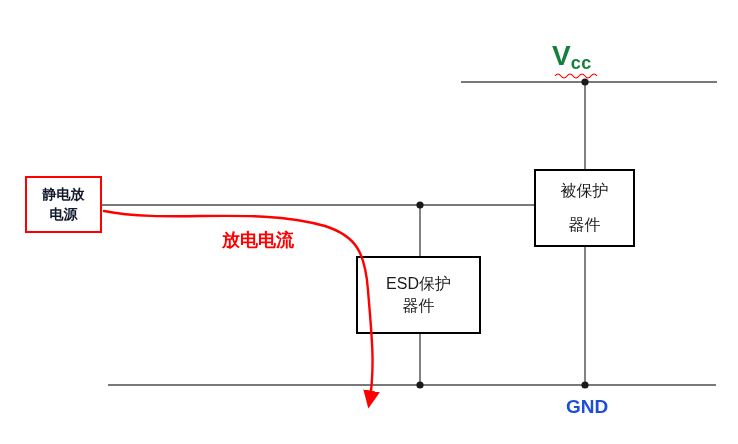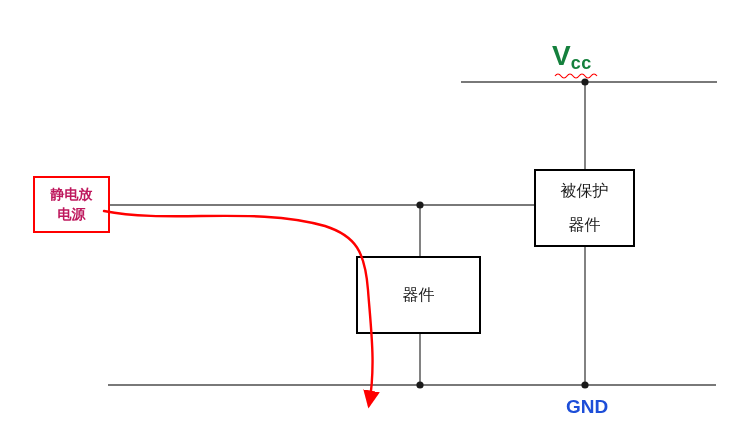--- a/index.html
+++ b/index.html
@@ -39,25 +39,24 @@
     align-items: center;
     justify-content: center;
     text-align: center;
     font-size: 16px;
     color: #1a1a1a;
     line-height: 1.35;
     box-sizing: border-box;
   }
   .box.red {
     border-color: #ff0000;
-    color: #be185d;
+    color: #0f172a;
     font-size: 14px;
     font-weight: bold;
     line-height: 1.4;
-    margin-left: 8px;
   }
   .vcc-label {
     position: absolute;
     left: 552px;
     top: 40px;
     color: #15803d;
     font-weight: bold;
   }
   .vcc-label .v-main { font-size: 28px; }
   .vcc-label .v-sub  { font-size: 18px; vertical-align: -4px; letter-spacing: 0.5px; }
@@ -115,38 +114,40 @@
     <circle class="dot" cx="420" cy="385" r="3.6"></circle>
     <circle class="dot" cx="585" cy="385" r="3.6"></circle>
   </svg>
 
   <div class="box red" style="left:25px; top:176px; width:77px; height:57px;">
     <span>静电放</span>
     <span>电源</span>
   </div>
 
   <div class="box" style="left:356px; top:256px; width:125px; height:78px;">
+    <span>ESD保护</span>
     <span>器件</span>
   </div>
 
   <div class="box" style="left:534px; top:169px; width:101px; height:78px;gap:12px;">
     <span>被保护</span>
     <span>器件</span>
   </div>
 
   <div class="vcc-label">
     <span class="v-main">V</span><span class="v-sub">cc</span>
   </div>
 
   <svg class="layer" style="left:554px; top:72px;" width="46" height="8">
     <path class="squiggle" d="M1,4 q3,-4 6,0 t6,0 t6,0 t6,0 t6,0 t6,0 t6,0"></path>
   </svg>
 
   <div class="gnd-label">GND</div>
 
+  <div class="current-label">放电电流</div>
 
   <svg class="layer" width="738" height="444">
     <defs>
       <marker id="redArrow" markerWidth="9" markerHeight="9" refX="6" refY="3.5" orient="auto">
         <path d="M0,0 L7.5,3.5 L0,7 z" fill="#ff0000"></path>
       </marker>
     </defs>
     <path class="red-path" marker-end="url(#redArrow)" d="M104,211 C170,224 255,206 325,226 C356,236 365,252 368,290 C371,330 376,366 369,405"></path>
   </svg>
 

